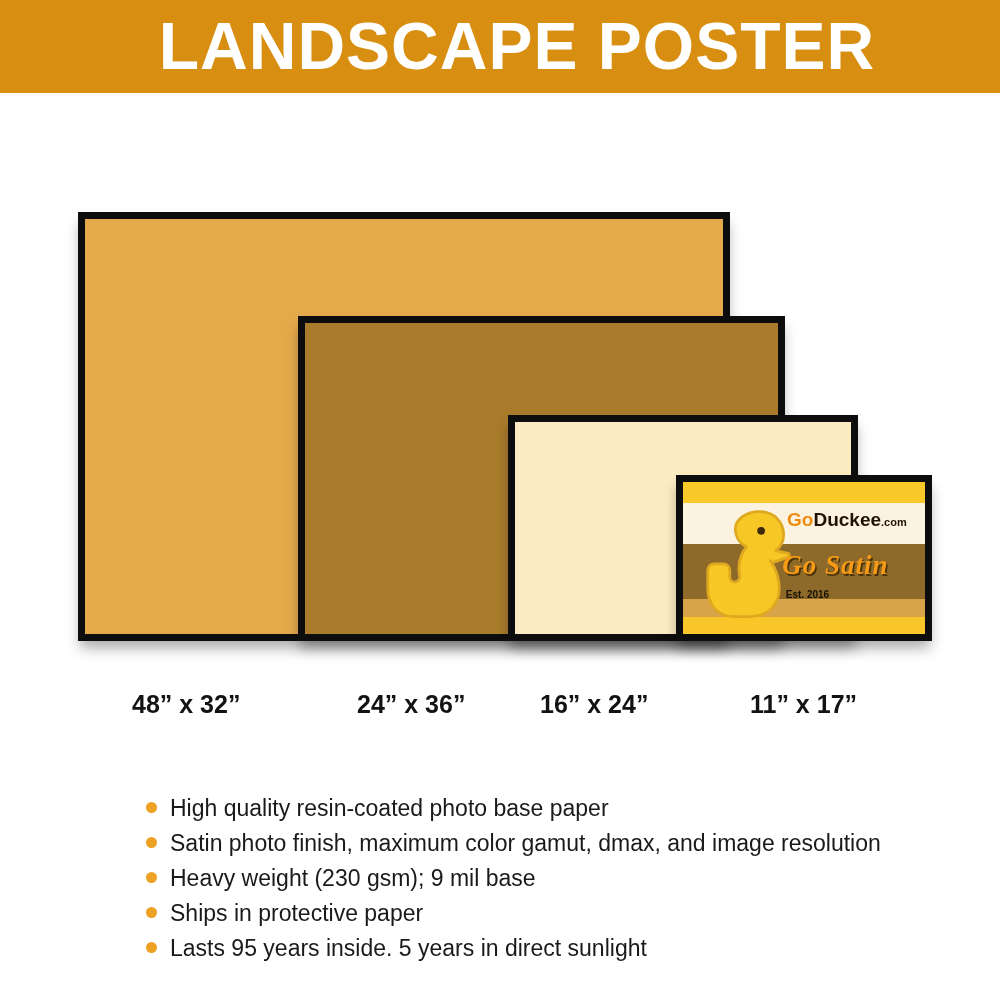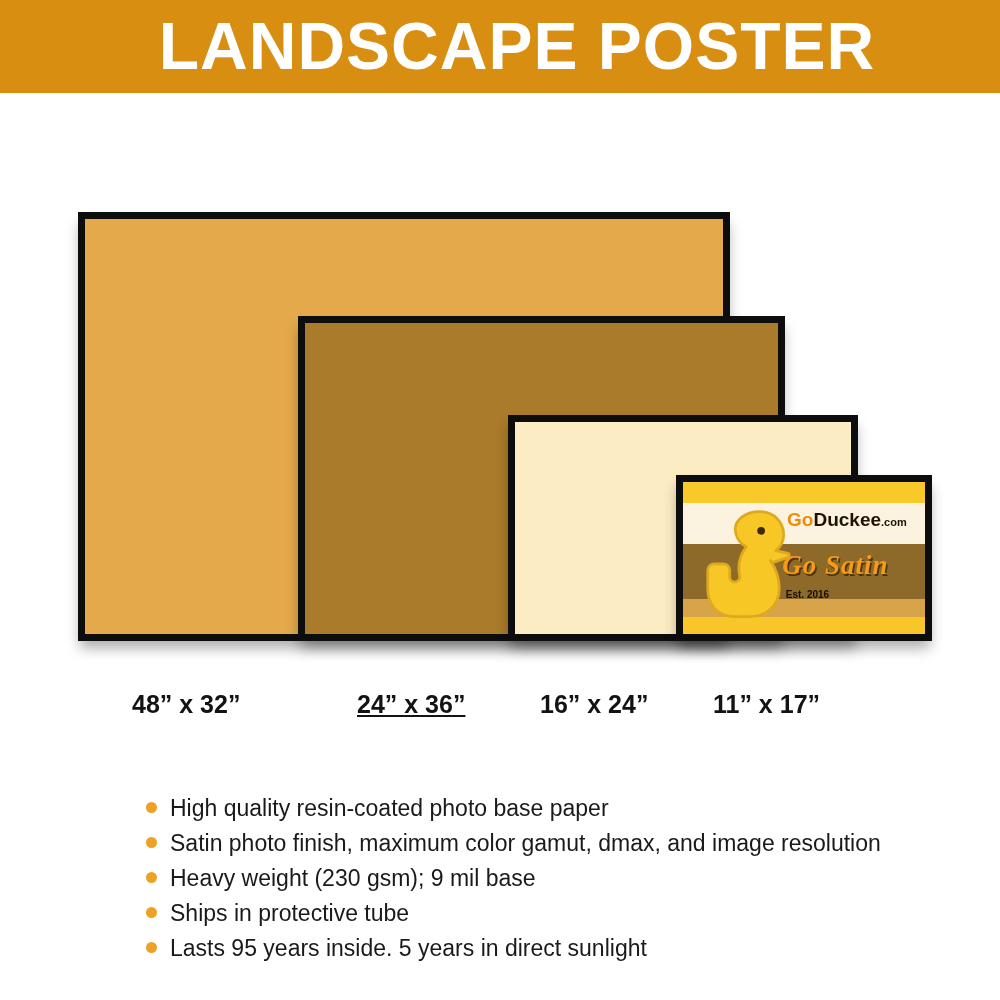--- a/index.html
+++ b/index.html
@@ -156,23 +156,23 @@
   .size-label {
     position: absolute;
     top: 0;
     font-family: "Liberation Sans", sans-serif;
     font-weight: bold;
     font-size: 25px;
     color: #131313;
     white-space: nowrap;
   }
   .size-label.l0 { left: 132px; }
-  .size-label.l1 { left: 357px; text-decoration: underline; }
+  .size-label.l1 { left: 357px; }
   .size-label.l2 { left: 540px; }
-  .size-label.l3 { left: 713px; text-align: right; }
+  .size-label.l3 { left: 750px; text-align: right; }
 
   
   .features {
     position: absolute;
     left: 146px;
     top: 793px;
     width: 800px;
   }
   .feature-row {
     display: flex;
@@ -281,19 +281,19 @@
   <div class="feature-row">
     <span class="bullet-dot"></span>
     <span class="feature-text">Satin photo finish, maximum color gamut, dmax, and image resolution</span>
   </div>
   <div class="feature-row">
     <span class="bullet-dot"></span>
     <span class="feature-text">Heavy weight (230 gsm); 9 mil base</span>
   </div>
   <div class="feature-row">
     <span class="bullet-dot"></span>
-    <span class="feature-text">Ships in protective tube</span>
+    <span class="feature-text">Ships in protective paper</span>
   </div>
   <div class="feature-row">
     <span class="bullet-dot"></span>
     <span class="feature-text">Lasts 95 years inside. 5 years in direct sunlight</span>
   </div>
 </div>
 
 </body></html>

